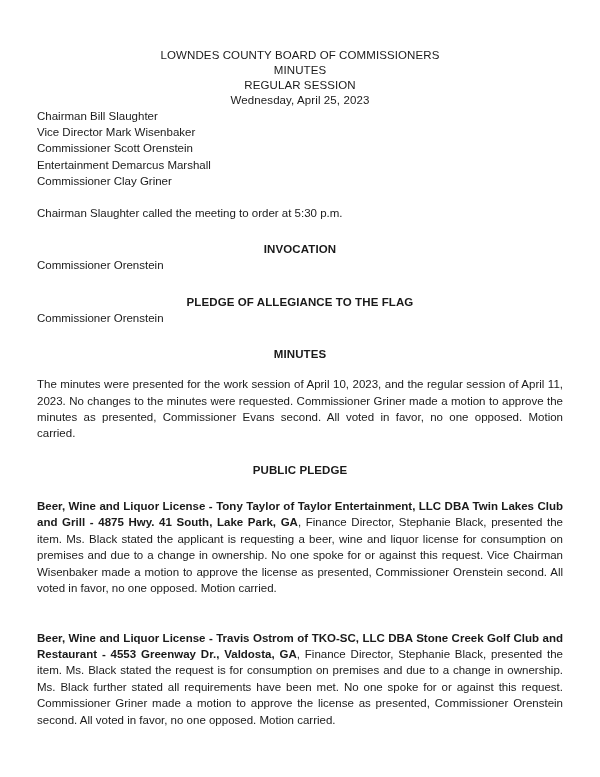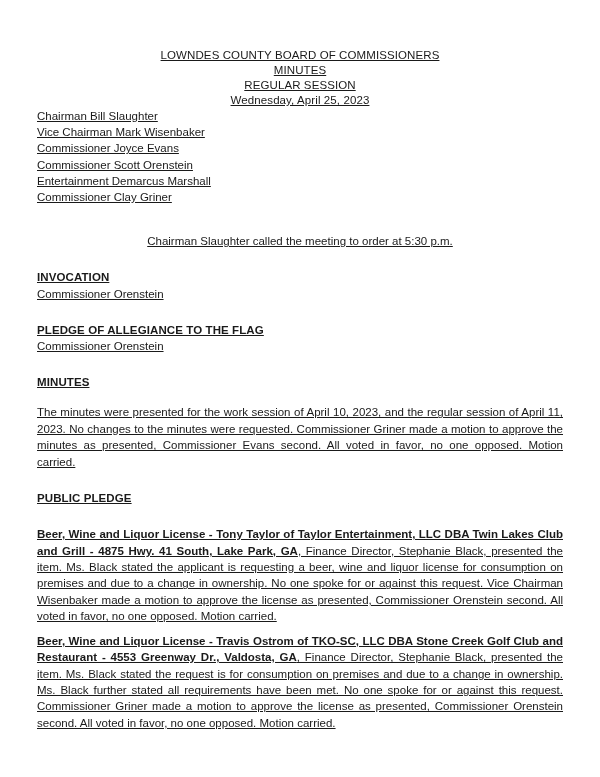--- a/index.html
+++ b/index.html
@@ -14,90 +14,88 @@
     color: #1a1a1a;
     -webkit-font-smoothing: antialiased;
   }
   .page {
     position: relative;
     width: 600px;
     height: 777px;
     background: #ffffff;
     box-sizing: border-box;
     padding: 48px 37px 0 37px;
-    text-decoration: underline;
   }
   .doc-title {
     text-align: center;
     font-size: 11.5px;
     line-height: 15px;
     letter-spacing: 0.1px;
   }
   .doc-title div {
     white-space: nowrap;
   }
   .attendees {
     font-size: 11.5px;
     line-height: 16.2px;
   }
   .attendees div {
     white-space: nowrap;
   }
   .call-to-order {
-    margin-top: 28px;
+    margin-top: 16px;
     font-size: 11.5px;
     line-height: 16.2px;
-    text-align: center;
   }
   .section {
     margin-top: 20px;
   }
   .section-heading {
     font-weight: bold;
     font-size: 11.5px;
     line-height: 16.2px;
     letter-spacing: 0.1px;
+    text-align: center;
   }
   .section-sub {
     font-size: 11.5px;
     line-height: 16.2px;
   }
   .body-para {
     margin-top: 20px;
     font-size: 11.5px;
     line-height: 16.4px;
     text-align: justify;
     text-justify: inter-word;
   }
   .body-para b {
     font-weight: bold;
   }
   .para-gap {
-    margin-top: 8px;
+    margin-top: 33px;
   }
   .minutes-para {
     margin-top: 14px;
   }
 </style>
 </head>
 <body>
 
 <div class="page">
 
   <div class="doc-title">
     <div>LOWNDES COUNTY BOARD OF COMMISSIONERS</div>
     <div>MINUTES</div>
     <div>REGULAR SESSION</div>
     <div>Wednesday, April 25, 2023</div>
   </div>
 
   <div class="attendees">
     <div>Chairman Bill Slaughter</div>
-    <div>Vice Chairman Mark Wisenbaker</div>
-    <div>Commissioner Joyce Evans</div>
+    <div>Vice Director Mark Wisenbaker</div>
     <div>Commissioner Scott Orenstein</div>
     <div>Entertainment Demarcus Marshall</div>
     <div>Commissioner Clay Griner</div>
   </div>
 
   <div class="call-to-order">Chairman Slaughter called the meeting to order at 5:30 p.m.</div>
 
   <div class="section">
     <div class="section-heading">INVOCATION</div>
     <div class="section-sub">Commissioner Orenstein</div>

